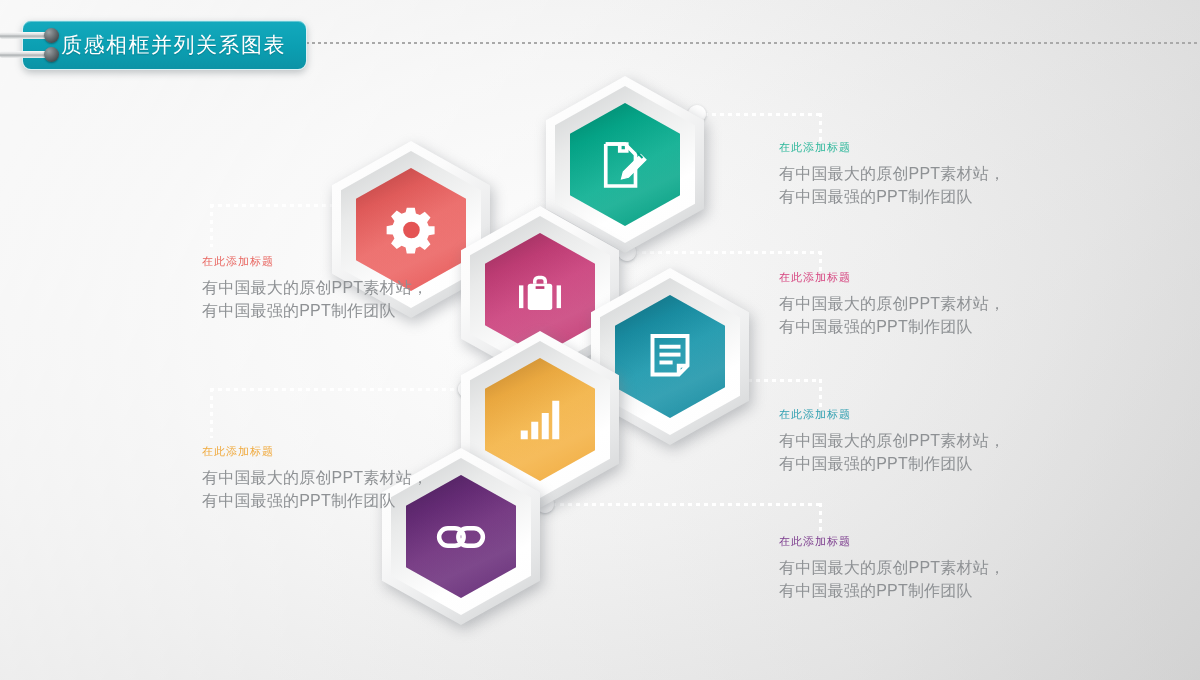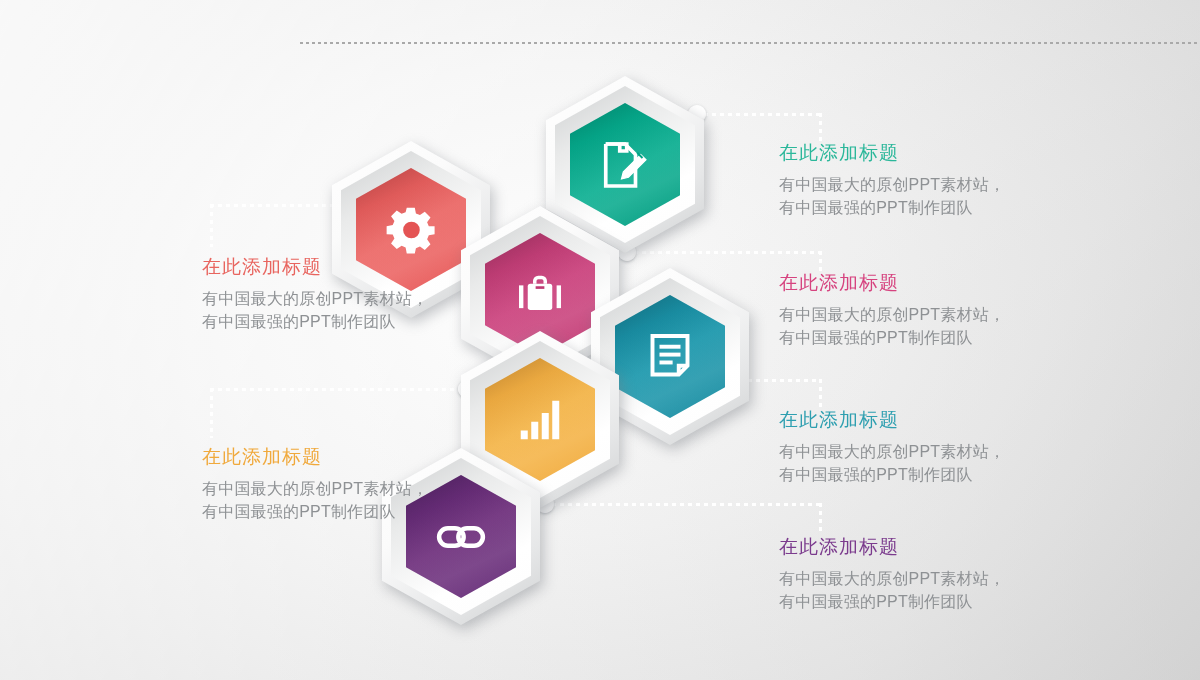--- a/index.html
+++ b/index.html
@@ -121,40 +121,55 @@
     background: radial-gradient(circle at 35% 30%, #ffffff 0%, #ffffff 60%, #ededed 100%);
     box-shadow: 0 1px 3px rgba(130,135,140,0.55);
     z-index: 9;
   }
 
   
   .tblock { position: absolute; z-index: 14; width: 230px; }
   .tblock.right { text-align: left; }
   .tblock.left  { text-align: left; }
   .t-head {
-    font-size: 19px;
+    font-size: 11px;
     letter-spacing: 1px;
     margin-bottom: 7px;
     white-space: nowrap;
   }
   .t-body {
     font-size: 16px;
     line-height: 1.45;
     color: #8e9194;
     letter-spacing: 0.2px;
     white-space: nowrap;
   }
 </style>
 </head>
 <body>
 
 <div id="stage">
 
   <div class="top-rule"></div>
 
+  <div class="banner-wrap">
+    <div class="banner">
+      <span class="banner-title">质感相框并列关系图表</span>
+    </div>
+    <div class="rings">
+      <div class="ring r1">
+        <div class="bar"></div>
+        <div class="knob"></div>
+      </div>
+      <div class="ring r2">
+        <div class="bar"></div>
+        <div class="knob"></div>
+      </div>
+    </div>
+  </div>
 
   <div class="conn">
     <div class="dotline-h" style="left:704px; top:113px; width:118px;"></div>
     <div class="dotline-v" style="left:819px; top:113px; height:32px;"></div>
   </div>
   <div class="node" style="left:688px; top:105px;"></div>
 
   <div class="conn">
     <div class="dotline-h" style="left:210px; top:204px; width:140px;"></div>
     <div class="dotline-v" style="left:210px; top:204px; height:43px;"></div>

